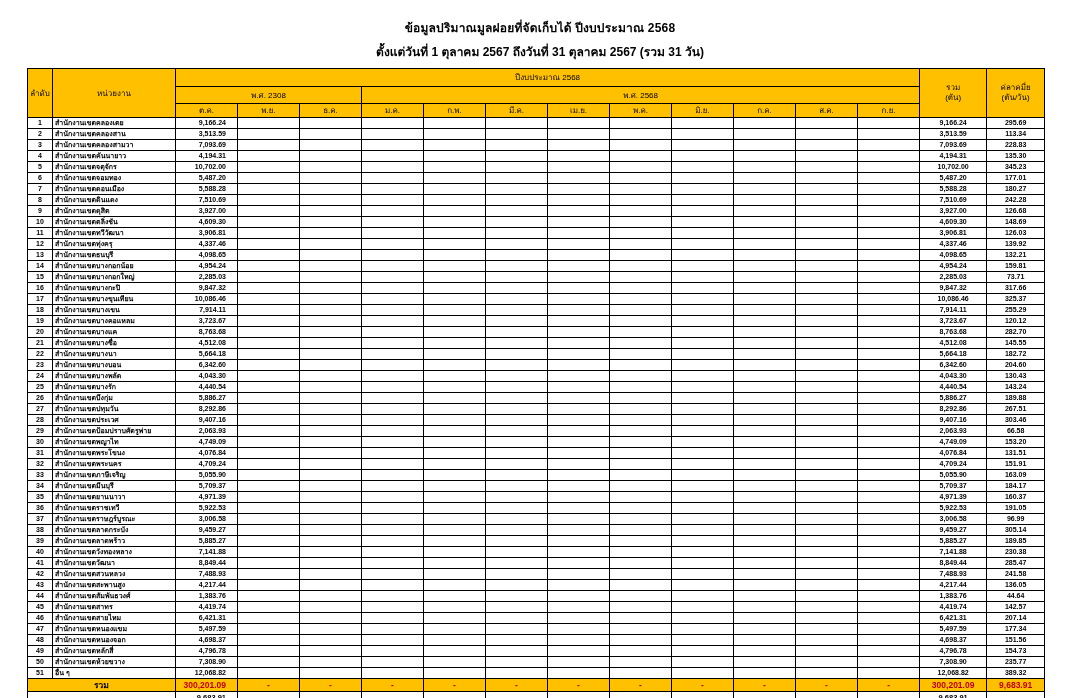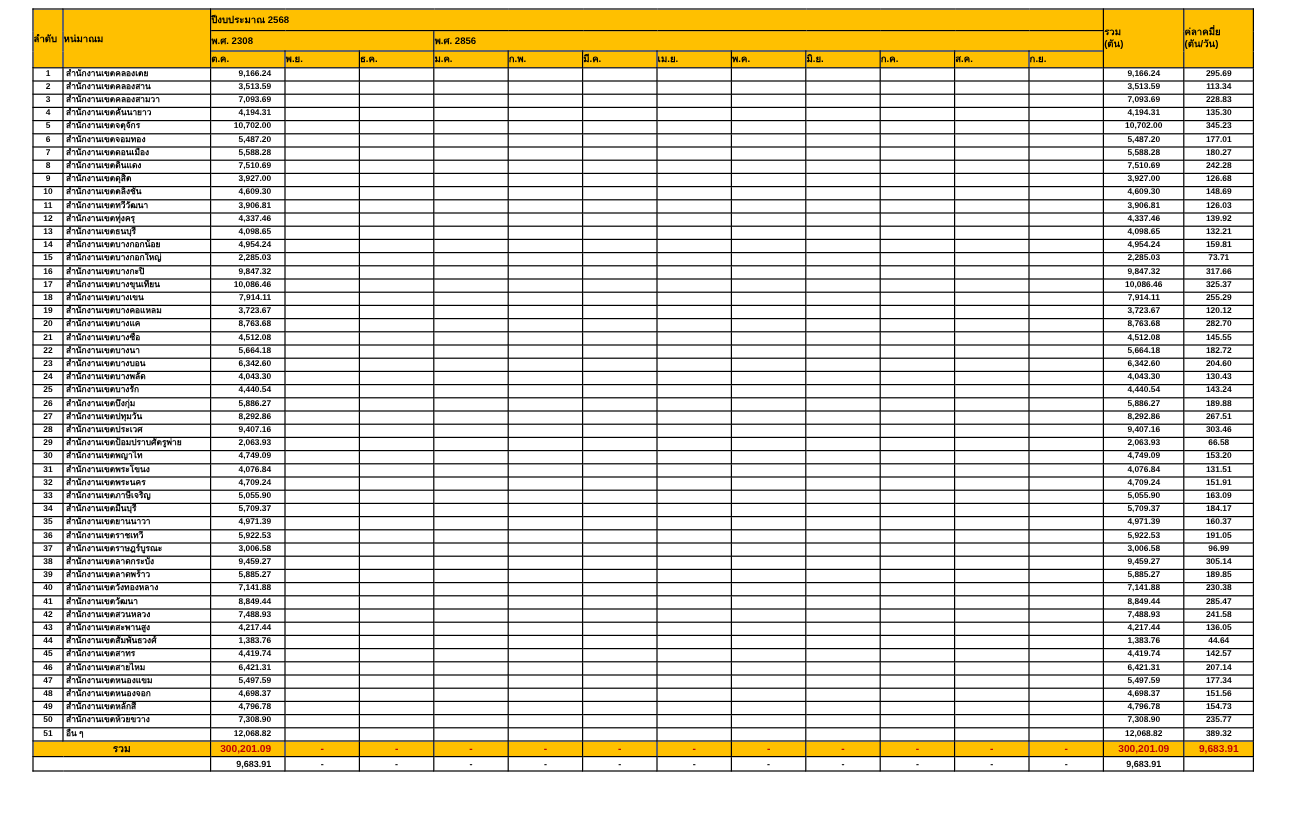--- a/index.html
+++ b/index.html
@@ -15,22 +15,22 @@
 
   table.tbl {
     border-collapse: collapse; table-layout: fixed;
     margin: 7px 0 0 27px; width: 1016px;
   }
   .tbl th, .tbl td {
     border: 1px solid #000; padding: 0;
     overflow: hidden; white-space: nowrap;
   }
   .tbl thead th {
-    background: #FFC000; font-weight: bold; font-size: 8px;
-    text-align: left; vertical-align: middle;
+    background: #FFC000; font-weight: normal; font-size: 8px;
+    text-align: center; vertical-align: middle;
   }
   .hr1 { height: 18px; }
   .hr2 { height: 17px; }
   .hr3 { height: 13px; }
   .hr3 th { font-size: 7.5px; }
   .tbl tbody td {
     font-size: 7px; font-weight: bold; height: 10.72px; line-height: 10px;
     background: #fff;
   }
   td.no   { text-align: center; }
@@ -45,20 +45,24 @@
   }
   tr.total-row td.tlabel { text-align: center; color: #000; }
   .red { color: #C00000; margin-left: 35px; }
   tr.avgday-row td { height: 12px; line-height: 11px; font-size: 7.5px; font-weight: bold; }
   .hdr-2line div { line-height: 10px; font-size: 8px; }
 </style>
 </head>
 <body>
 
 <div class="page">
+  <div class="title-block">
+    <div class="doc-title">ข้อมูลปริมาณมูลฝอยที่จัดเก็บได้ ปีงบประมาณ 2568</div>
+    <div class="doc-subtitle">ตั้งแต่วันที่ 1 ตุลาคม 2567 ถึงวันที่ 31 ตุลาคม 2567 (รวม 31 วัน)</div>
+  </div>
 
   <table class="tbl">
     <colgroup>
       <col style="width:25px">
       <col style="width:123px">
       <col style="width:62px">
         <col style="width:62px">
         <col style="width:62px">
       <col style="width:62px">
         <col style="width:62px">
@@ -68,34 +72,34 @@
         <col style="width:62px">
       <col style="width:62px">
         <col style="width:62px">
         <col style="width:62px">
       <col style="width:67px">
       <col style="width:58px">
     </colgroup>
     <thead>
       <tr class="hr1">
         <th rowspan="3">ลำดับ</th>
-        <th rowspan="3">หน่มาณม</th>
+        <th rowspan="3">หน่วยงาน</th>
         <th colspan="12">ปีงบประมาณ 2568</th>
         <th rowspan="3" class="hdr-2line">
           <div>รวม</div>
           <div>(ตัน)</div>
         </th>
         <th rowspan="3" class="hdr-2line">
           <div>ค่ลาคมี่ย</div>
           <div>(ตัน/วัน)</div>
         </th>
       </tr>
       <tr class="hr2">
         <th colspan="3">พ.ศ. 2308</th>
-        <th colspan="9">พ.ศ. 2856</th>
+        <th colspan="9">พ.ศ. 2568</th>
       </tr>
       <tr class="hr3" id="month-row">
           <th>ต.ค.</th>
           <th>พ.ย.</th>
           <th>ธ.ค.</th>
           <th>ม.ค.</th>
           <th>ก.พ.</th>
           <th>มี.ค.</th>
           <th>เม.ย.</th>
           <th>พ.ค.</th>

